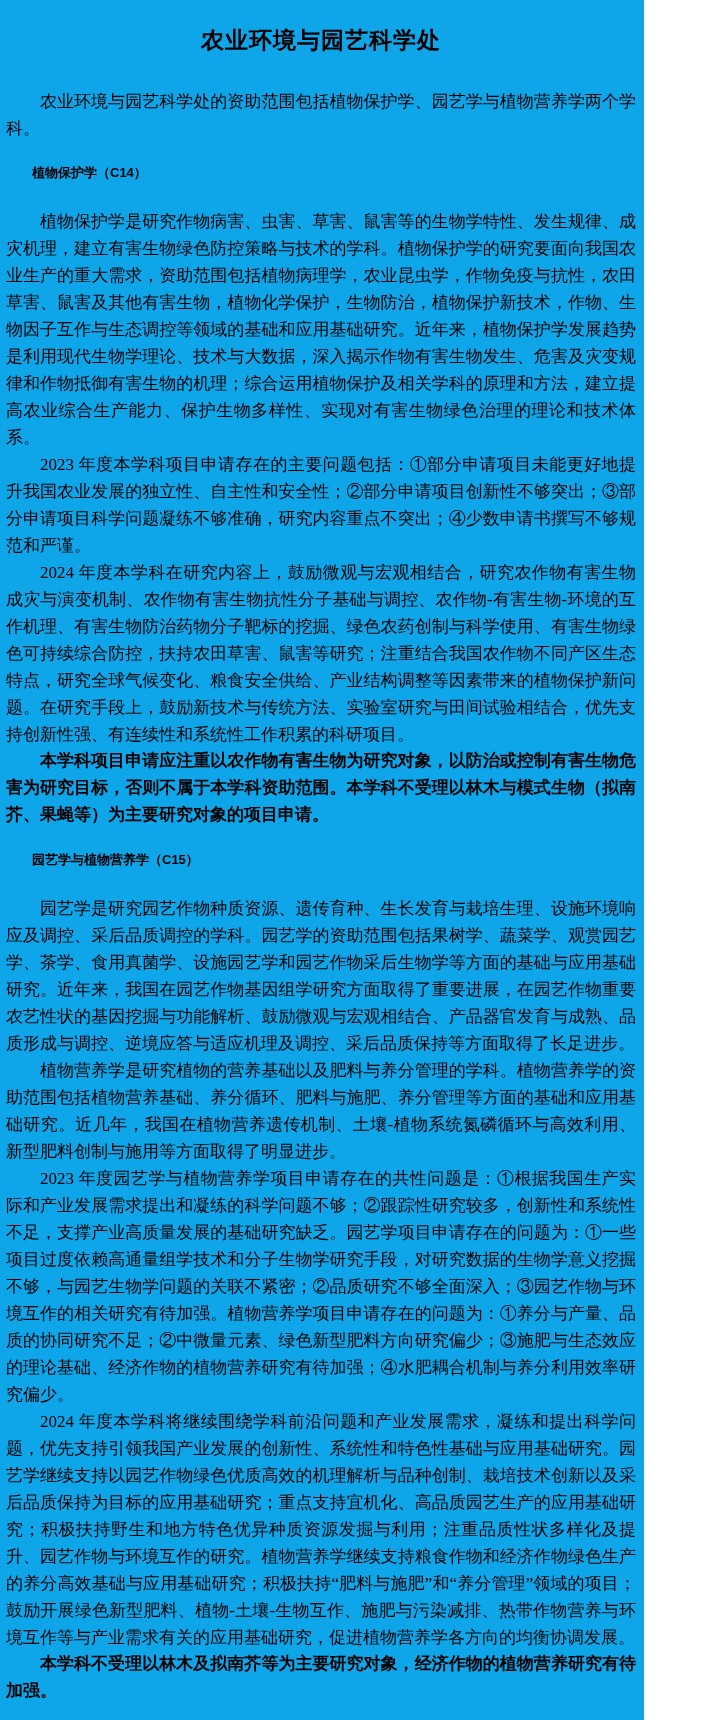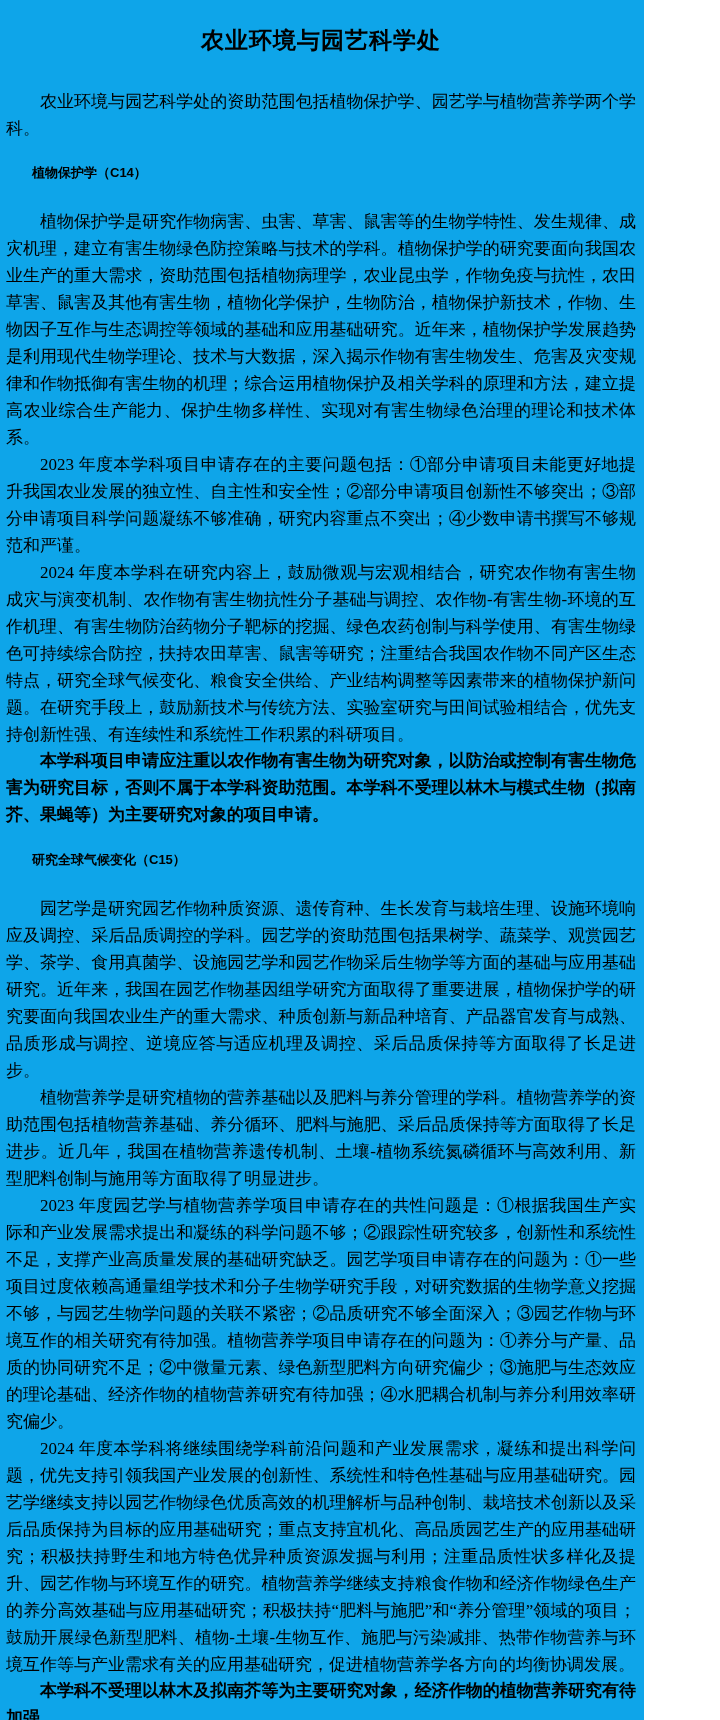--- a/index.html
+++ b/index.html
@@ -57,26 +57,26 @@
     <p class="body-para">植物保护学是研究作物病害、虫害、草害、鼠害等的生物学特性、发生规律、成灾机理，建立有害生物绿色防控策略与技术的学科。植物保护学的研究要面向我国农业生产的重大需求，资助范围包括植物病理学，农业昆虫学，作物免疫与抗性，农田草害、鼠害及其他有害生物，植物化学保护，生物防治，植物保护新技术，作物、生物因子互作与生态调控等领域的基础和应用基础研究。近年来，植物保护学发展趋势是利用现代生物学理论、技术与大数据，深入揭示作物有害生物发生、危害及灾变规律和作物抵御有害生物的机理；综合运用植物保护及相关学科的原理和方法，建立提高农业综合生产能力、保护生物多样性、实现对有害生物绿色治理的理论和技术体系。</p>
 
     <p class="body-para">2023 年度本学科项目申请存在的主要问题包括：①部分申请项目未能更好地提升我国农业发展的独立性、自主性和安全性；②部分申请项目创新性不够突出；③部分申请项目科学问题凝练不够准确，研究内容重点不突出；④少数申请书撰写不够规范和严谨。</p>
 
     <p class="body-para">2024 年度本学科在研究内容上，鼓励微观与宏观相结合，研究农作物有害生物成灾与演变机制、农作物有害生物抗性分子基础与调控、农作物-有害生物-环境的互作机理、有害生物防治药物分子靶标的挖掘、绿色农药创制与科学使用、有害生物绿色可持续综合防控，扶持农田草害、鼠害等研究；注重结合我国农作物不同产区生态特点，研究全球气候变化、粮食安全供给、产业结构调整等因素带来的植物保护新问题。在研究手段上，鼓励新技术与传统方法、实验室研究与田间试验相结合，优先支持创新性强、有连续性和系统性工作积累的科研项目。</p>
 
     <p class="body-para bold-para">本学科项目申请应注重以农作物有害生物为研究对象，以防治或控制有害生物危害为研究目标，否则不属于本学科资助范围。本学科不受理以林木与模式生物（拟南芥、果蝇等）为主要研究对象的项目申请。</p>
   </div>
 
   <div>
-    <h2 class="section-heading">研究全球气候变化（C15）</h2>
+    <h2 class="section-heading">园艺学与植物营养学（C15）</h2>
 
 
-    <p class="body-para">园艺学是研究园艺作物种质资源、遗传育种、生长发育与栽培生理、设施环境响应及调控、采后品质调控的学科。园艺学的资助范围包括果树学、蔬菜学、观赏园艺学、茶学、食用真菌学、设施园艺学和园艺作物采后生物学等方面的基础与应用基础研究。近年来，我国在园艺作物基因组学研究方面取得了重要进展，植物保护学的研究要面向我国农业生产的重大需求、种质创新与新品种培育、产品器官发育与成熟、品质形成与调控、逆境应答与适应机理及调控、采后品质保持等方面取得了长足进步。</p>
+    <p class="body-para">园艺学是研究园艺作物种质资源、遗传育种、生长发育与栽培生理、设施环境响应及调控、采后品质调控的学科。园艺学的资助范围包括果树学、蔬菜学、观赏园艺学、茶学、食用真菌学、设施园艺学和园艺作物采后生物学等方面的基础与应用基础研究。近年来，我国在园艺作物基因组学研究方面取得了重要进展，在园艺作物重要农艺性状的基因挖掘与功能解析、鼓励微观与宏观相结合、产品器官发育与成熟、品质形成与调控、逆境应答与适应机理及调控、采后品质保持等方面取得了长足进步。</p>
 
-    <p class="body-para">植物营养学是研究植物的营养基础以及肥料与养分管理的学科。植物营养学的资助范围包括植物营养基础、养分循环、肥料与施肥、采后品质保持等方面取得了长足进步。近几年，我国在植物营养遗传机制、土壤-植物系统氮磷循环与高效利用、新型肥料创制与施用等方面取得了明显进步。</p>
+    <p class="body-para">植物营养学是研究植物的营养基础以及肥料与养分管理的学科。植物营养学的资助范围包括植物营养基础、养分循环、肥料与施肥、养分管理等方面的基础和应用基础研究。近几年，我国在植物营养遗传机制、土壤-植物系统氮磷循环与高效利用、新型肥料创制与施用等方面取得了明显进步。</p>
 
     <p class="body-para">2023 年度园艺学与植物营养学项目申请存在的共性问题是：①根据我国生产实际和产业发展需求提出和凝练的科学问题不够；②跟踪性研究较多，创新性和系统性不足，支撑产业高质量发展的基础研究缺乏。园艺学项目申请存在的问题为：①一些项目过度依赖高通量组学技术和分子生物学研究手段，对研究数据的生物学意义挖掘不够，与园艺生物学问题的关联不紧密；②品质研究不够全面深入；③园艺作物与环境互作的相关研究有待加强。植物营养学项目申请存在的问题为：①养分与产量、品质的协同研究不足；②中微量元素、绿色新型肥料方向研究偏少；③施肥与生态效应的理论基础、经济作物的植物营养研究有待加强；④水肥耦合机制与养分利用效率研究偏少。</p>
 
     <p class="body-para">2024 年度本学科将继续围绕学科前沿问题和产业发展需求，凝练和提出科学问题，优先支持引领我国产业发展的创新性、系统性和特色性基础与应用基础研究。园艺学继续支持以园艺作物绿色优质高效的机理解析与品种创制、栽培技术创新以及采后品质保持为目标的应用基础研究；重点支持宜机化、高品质园艺生产的应用基础研究；积极扶持野生和地方特色优异种质资源发掘与利用；注重品质性状多样化及提升、园艺作物与环境互作的研究。植物营养学继续支持粮食作物和经济作物绿色生产的养分高效基础与应用基础研究；积极扶持“肥料与施肥”和“养分管理”领域的项目；鼓励开展绿色新型肥料、植物-土壤-生物互作、施肥与污染减排、热带作物营养与环境互作等与产业需求有关的应用基础研究，促进植物营养学各方向的均衡协调发展。</p>
 
     <p class="body-para bold-para">本学科不受理以林木及拟南芥等为主要研究对象，经济作物的植物营养研究有待加强。</p>
   </div>
 
 </div>
 

